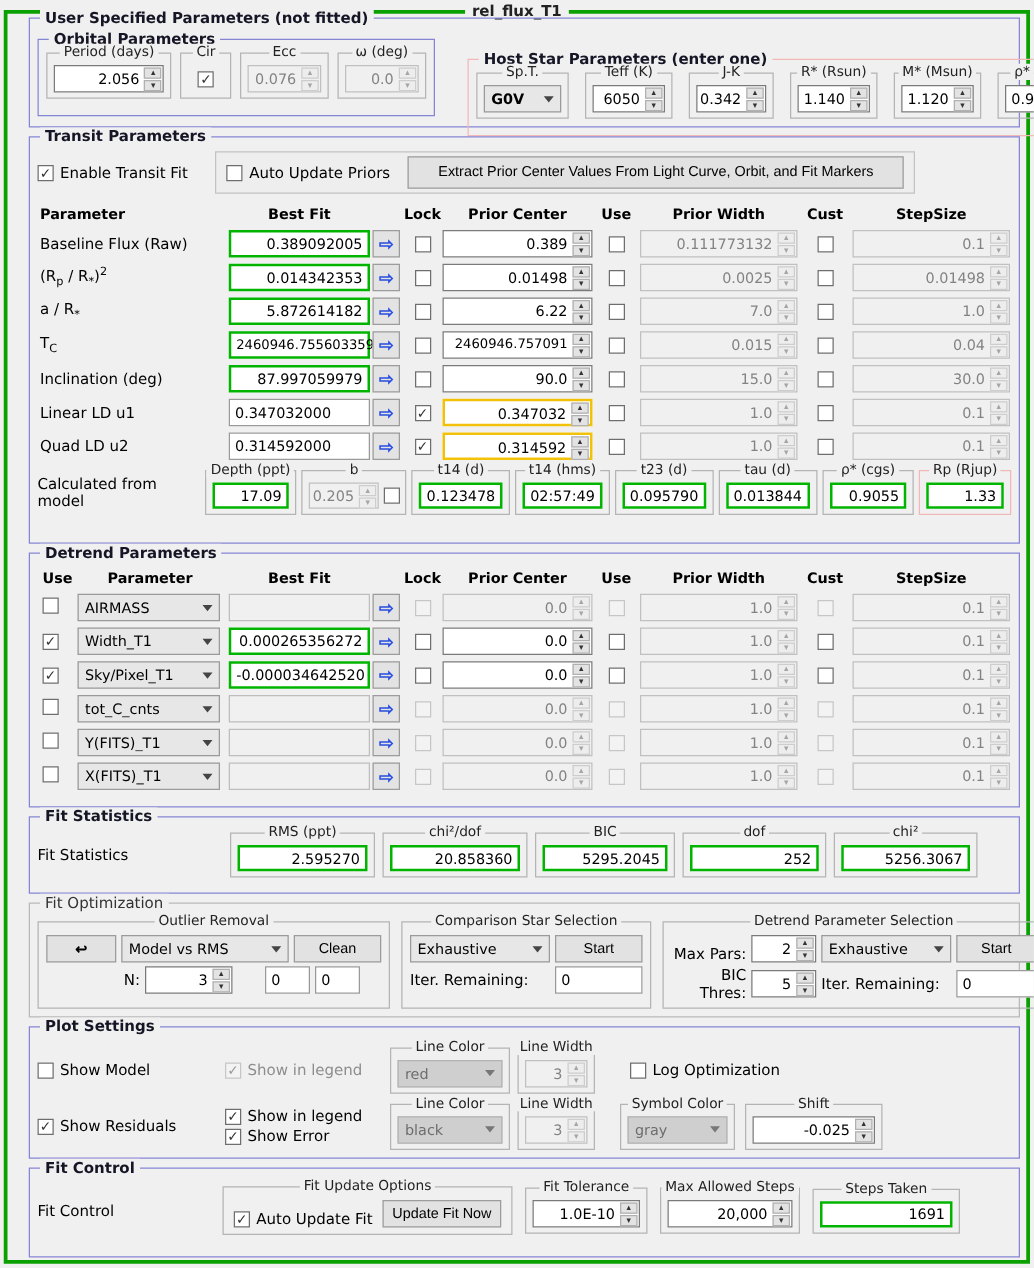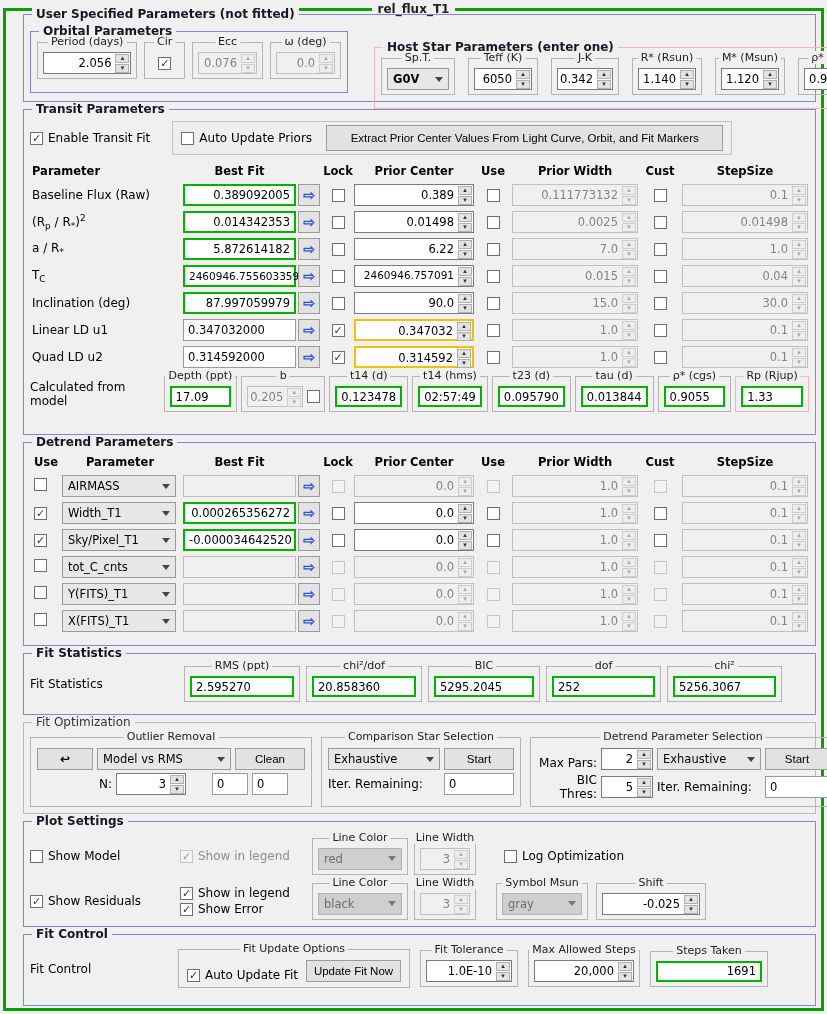--- a/index.html
+++ b/index.html
@@ -25,21 +25,21 @@
   .btns::before,.btns::after{flex:1;display:flex;align-items:center;justify-content:center;background:#e3e3e3;border:1px solid #b0b0b0;font-size:7px;line-height:1;color:#333}
   .btns::before{content:"▴"}
   .btns::after{content:"▾"}
   .spin.dis{background:#f0f0f0;border-color:#c0c0c0}
   .spin.dis .val{color:#838383}
   .spin.dis .btns::before,.spin.dis .btns::after{color:#a5a5a5;background:#ededed;border-color:#cdcdcd}
   .spin.yellow{border:2px solid #f2c20a}
   
   .gbox{display:flex;align-items:center;height:22px;border:2px solid #00b400;background:#fff}
   .gbox .val{flex:1;text-align:right;padding:0 4px;font-size:11.5px;white-space:nowrap}
-  .gbox.c .val{text-align:left}
+  .gbox.c .val{text-align:right}
   .pbox{display:flex;align-items:center;height:22px;border:1px solid #9a9a9a;background:#fff}
   .pbox .val{flex:1;padding:0 4px;font-size:11.5px}
   .pbox.dis{background:#f0f0f0;border-color:#bdbdbd}
   .sm{font-size:10.5px !important}
   
   .cb{width:13px;height:13px;border:1px solid #6e6e6e;background:#fff;display:inline-flex;align-items:center;justify-content:center;flex:none}
   .cb.ck::after{content:"✓";font-size:11px;font-weight:bold;color:#333;line-height:1}
   .cb.disb{border-color:#c6c6c6;background:#f3f3f3}
   .cb.disb.ck::after{color:#9a9a9a}
   .cbc{display:flex;justify-content:center}
@@ -887,21 +887,21 @@
           </div>
         </div>
       <div class="fg" style="width:62px;margin-right:20px">
           <span class="ft">Line Width</span>
           <div class="spin dis">
             <span class="val">3</span>
             <span class="btns"></span>
           </div>
         </div>
       <div class="fg" style="width:92px;margin-right:8px">
-          <span class="ft">Symbol Msun</span>
+          <span class="ft">Symbol Color</span>
           <div class="dd disb">
             <span class="val">gray</span>
             <span class="ar"></span>
           </div>
         </div>
       <div class="fg" style="width:110px">
           <span class="ft">Shift</span>
           <div class="spin">
             <span class="val">-0.025</span>
             <span class="btns"></span>

